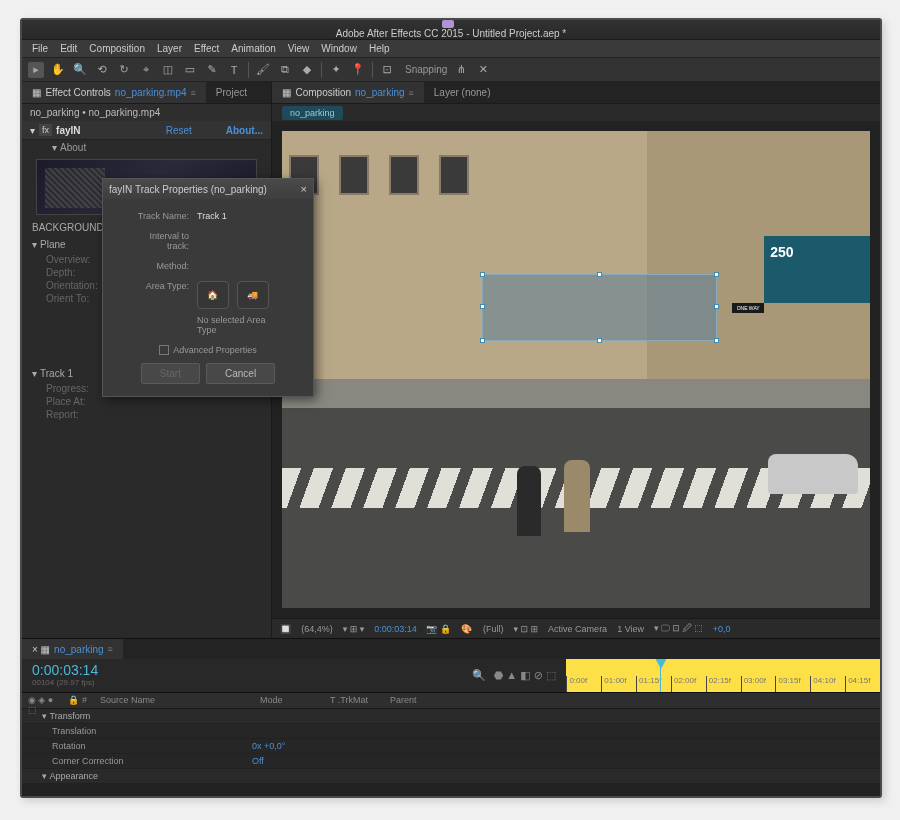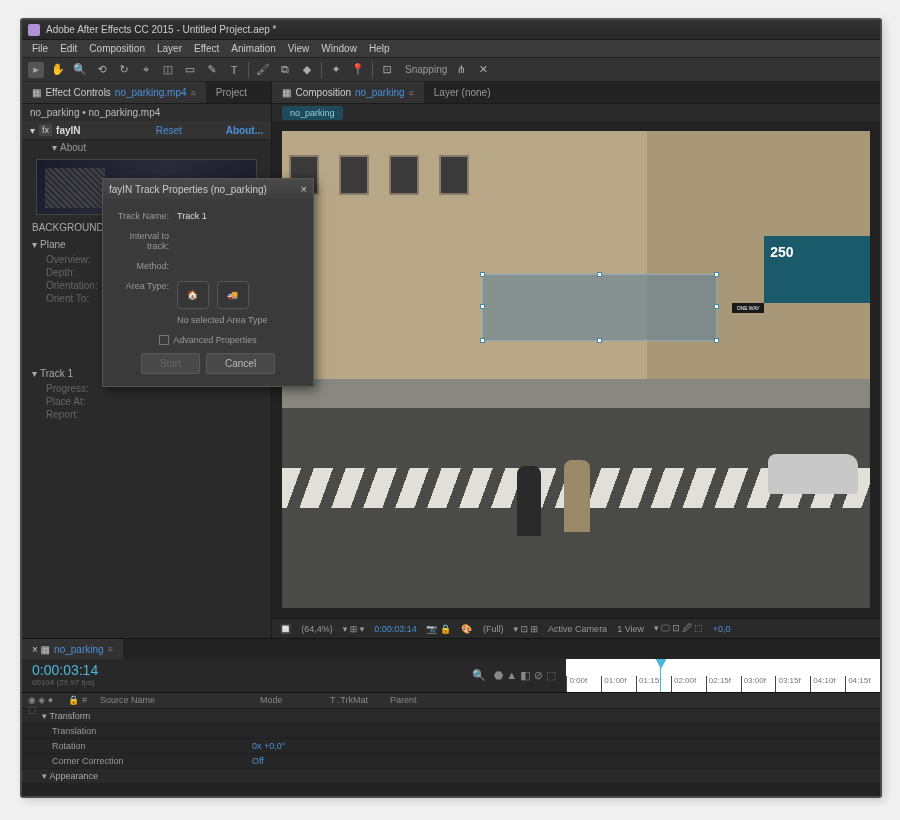--- a/index.html
+++ b/index.html
@@ -1,39 +1,39 @@
 <!DOCTYPE html>
 <html><head>
 <meta charset="utf-8">
 <style>
 * { margin:0; padding:0; box-sizing:border-box; font-family:"Segoe UI",Tahoma,sans-serif; }
 body { background:#f0f0f0; width:900px; height:820px; position:relative; }
 .monitor { position:absolute; left:20px; top:18px; width:862px; height:780px; background:#111; border:2px solid #4a4a4a; border-radius:3px; overflow:hidden; box-shadow:3px 3px 8px rgba(0,0,0,0.15); }
-.titlebar { height:20px; background:linear-gradient(#323232,#282828); display:flex; align-items:center; padding:0 6px; border-bottom:1px solid #1a1a1a; }
+.titlebar { height:20px; background:linear-gradient(#323232,#282828); display:flex; align-items:center; padding:0 6px; border-bottom:1px solid #1a1a1a;flex-direction:column; }
 .titlebar .ae-logo { width:12px; height:12px; background:#b292d6; border-radius:2px; margin-right:6px; }
 .titlebar-text { color:#ccc; font-size:10px; }
 .menubar { height:18px; background:#3a3a3a; display:flex; align-items:center; padding:0 4px; border-bottom:1px solid #222; }
 .menubar span { color:#ccc; font-size:10px; padding:0 6px; cursor:pointer; }
 .toolbar { height:24px; background:#333; display:flex; align-items:center; padding:0 6px; gap:6px; border-bottom:1px solid #222; }
 .tool-icon { width:16px; height:16px; color:#aaa; display:flex; align-items:center; justify-content:center; font-size:11px; cursor:pointer; }
 .tool-icon.active { background:#555; border-radius:2px; }
 .tool-sep { width:1px; height:16px; background:#555; }
 .snapping { color:#999; font-size:10px; margin-left:4px; }
 .workspace { display:flex; height:556px; }
 .left-panel { width:250px; background:#2a2a2a; border-right:1px solid #1a1a1a; display:flex; flex-direction:column; position:relative; }
 .panel-tabs { height:22px; background:#232323; display:flex; align-items:center; border-bottom:1px solid #1a1a1a; }
 .panel-tab { padding:0 10px; font-size:10px; color:#999; height:100%; display:flex; align-items:center; gap:4px; }
 .panel-tab.active { background:#323232; color:#ccc; }
 .tab-x { color:#777; font-size:9px; }
 .effect-header { padding:3px 8px; font-size:10px; color:#bbb; background:#2e2e2e; }
 .fx-row { display:flex; align-items:center; padding:3px 8px; background:#333; border-bottom:1px solid #222; font-size:10px; }
 .fx-disclose { color:#ccc; margin-right:4px; }
 .fx-badge { background:#444; color:#ccc; padding:1px 3px; font-size:9px; margin-right:4px; }
 .fx-name { color:#ddd; flex:1; font-weight:bold; }
-.fx-reset { color:#4a90d9; font-size:10px; margin-right:44px; cursor:pointer; }
+.fx-reset { color:#4a90d9; font-size:10px; margin-right:34px; cursor:pointer; }
 .fx-about { color:#4a90d9; font-size:10px; cursor:pointer;font-weight:bold; }
 .about-section { padding:2px 14px; font-size:10px; color:#999;margin-left:16px; }
 .disclose { color:#aaa; margin-right:3px; }
 .logo-box { margin:4px 14px; height:56px; background:linear-gradient(135deg,#1a1a2a,#2a2a3a,#1a1a2a); border:1px solid #444; display:flex; align-items:center; justify-content:center; position:relative; overflow:hidden; }
 .logo-crystals { position:absolute; left:8px; top:8px; width:60px; height:40px; background:linear-gradient(45deg,#333 25%,#555 25%,#555 50%,#333 50%,#333 75%,#555 75%); background-size:6px 6px; opacity:0.6; }
 .logo-text { color:#fff; font-size:22px; font-weight:300; z-index:1; letter-spacing:1px; }
 .prop-header { color:#aaa; padding:3px 10px; font-size:10px; }
 .sub-prop { padding:1px 24px; font-size:10px; color:#666; }
 .track-section { margin-top:60px; padding:3px 10px; font-size:10px; color:#aaa; }
 .right-panel { flex:1; background:#2a2a2a; display:flex; flex-direction:column; }
@@ -61,21 +61,21 @@
 .h-tl{top:-3px;left:-3px}.h-tr{top:-3px;right:-3px}.h-bl{bottom:-3px;left:-3px}.h-br{bottom:-3px;right:-3px}
 .h-tm{top:-3px;left:50%;margin-left:-3px}.h-bm{bottom:-3px;left:50%;margin-left:-3px}
 .h-ml{top:50%;left:-3px;margin-top:-3px}.h-mr{top:50%;right:-3px;margin-top:-3px}
 .viewer-controls { height:20px; background:#2a2a2a; border-top:1px solid #1a1a1a; display:flex; align-items:center; padding:0 8px; gap:10px; font-size:9px; color:#999; }
 .vc-item { display:flex; align-items:center; gap:3px; }
 .vc-link { color:#4a90d9; cursor:pointer; }
 
 .dialog { position:absolute; left:80px; top:158px; width:212px; background:#3a3a3a; border:1px solid #555; box-shadow:3px 3px 10px rgba(0,0,0,0.5); z-index:10; }
 .dialog-title { height:20px; background:linear-gradient(#4a4a4a,#3e3e3e); display:flex; align-items:center; padding:0 6px; font-size:10px; color:#ccc; }
 .dialog-title .close { margin-left:auto; color:#ccc; cursor:pointer; font-size:11px; }
-.dialog-body { padding:12px 6px; font-size:10px; color:#bbb; }
+.dialog-body { padding:12px 26px; font-size:10px; color:#bbb; }
 .dlg-row { display:flex; align-items:flex-start; margin-bottom:10px; }
 .dlg-label { width:68px; color:#999; text-align:right; padding-right:8px; font-size:9px; }
 .dlg-value { flex:1; color:#ddd; font-size:9px; }
 .dlg-time { color:#4a90d9; }
 .dlg-bullet { color:#888; margin-left:4px; }
 .method-icons { display:flex; gap:8px; margin-bottom:6px; }
 .method-icon { width:32px; height:28px; border:1px solid #555; border-radius:4px; display:flex; align-items:center; justify-content:center; color:#999; background:#363636; }
 .method-icon.sel { border-color:#888; background:#404040; }
 .rect-icon { width:16px; height:12px; border:1px dotted #ccc; }
 .cloud-icon { width:16px; height:10px; background:#888; border-radius:50%; }
@@ -87,21 +87,21 @@
 .dlg-btn { padding:4px 18px; background:#484848; border:1px solid #5a5a5a; color:#bbb; font-size:10px; cursor:pointer; border-radius:2px; }
 .dlg-btn.disabled { color:#666; }
 
 .timeline { height:160px; background:#222; border-top:1px solid #111; }
 .tl-tabs { height:20px; background:#232323; display:flex; align-items:center; }
 .tl-header { height:34px; background:#282828; display:flex; border-bottom:1px solid #111; }
 .tl-left { width:440px; padding:3px 10px; }
 .tl-timecode { color:#4ab8d9; font-size:14px; font-weight:300; }
 .tl-meta { color:#666; font-size:8px; }
 .tl-controls { display:flex; align-items:center; gap:8px; padding:0 10px; color:#888; font-size:11px; }
-.tl-ruler { flex:1; position:relative; background:#ffffff; }
+.tl-ruler { flex:1; position:relative; background:#fde047; }
 .ruler-ticks { position:absolute; bottom:0; left:0; right:0; height:16px; display:flex; font-size:8px; color:#777; }
 .ruler-tick { flex:1; border-left:1px solid #444; padding-left:2px; }
 .playhead { position:absolute; top:0; bottom:0; left:30%; width:1px; background:#4ab8d9; }
 .playhead::before { content:""; position:absolute; top:0; left:-5px; width:11px; height:10px; background:#4ab8d9; clip-path:polygon(0 0,100% 0,50% 100%); }
 .tl-columns { height:16px; background:#2e2e2e; display:flex; font-size:9px; color:#888; border-bottom:1px solid #1a1a1a; }
 .tl-col { padding:2px 6px; }
 .tl-rows { background:#262626; }
 .tl-row { height:15px; display:flex; align-items:center; font-size:9px; color:#999; padding-left:30px; border-bottom:1px solid #212121; }
 .tl-row.h { background:#2a2a2a; color:#aaa; padding-left:20px; }
 .tl-prop-name { width:200px; }

